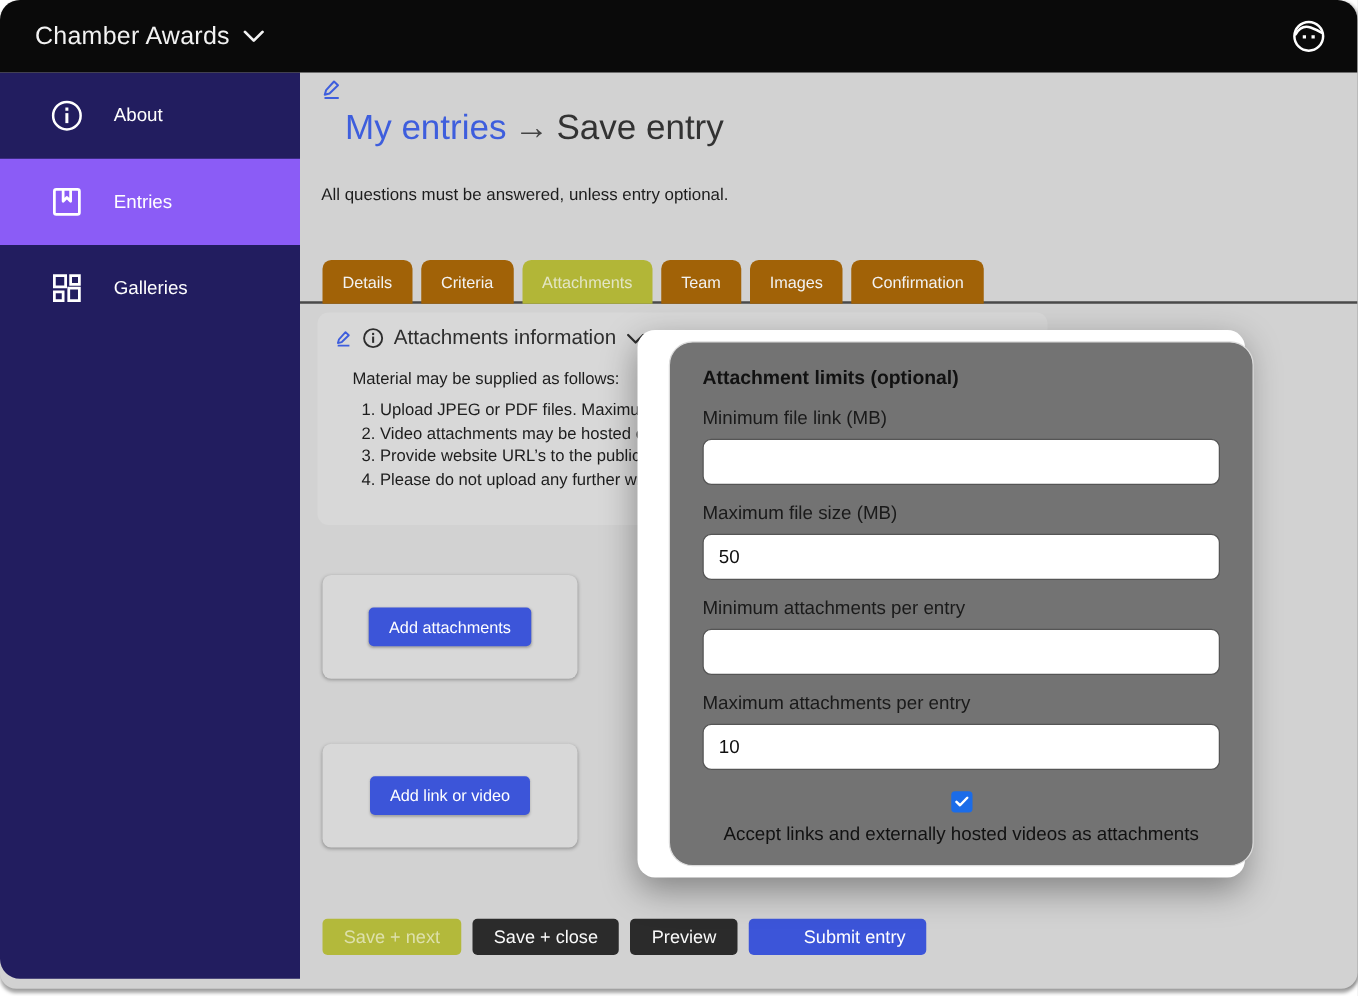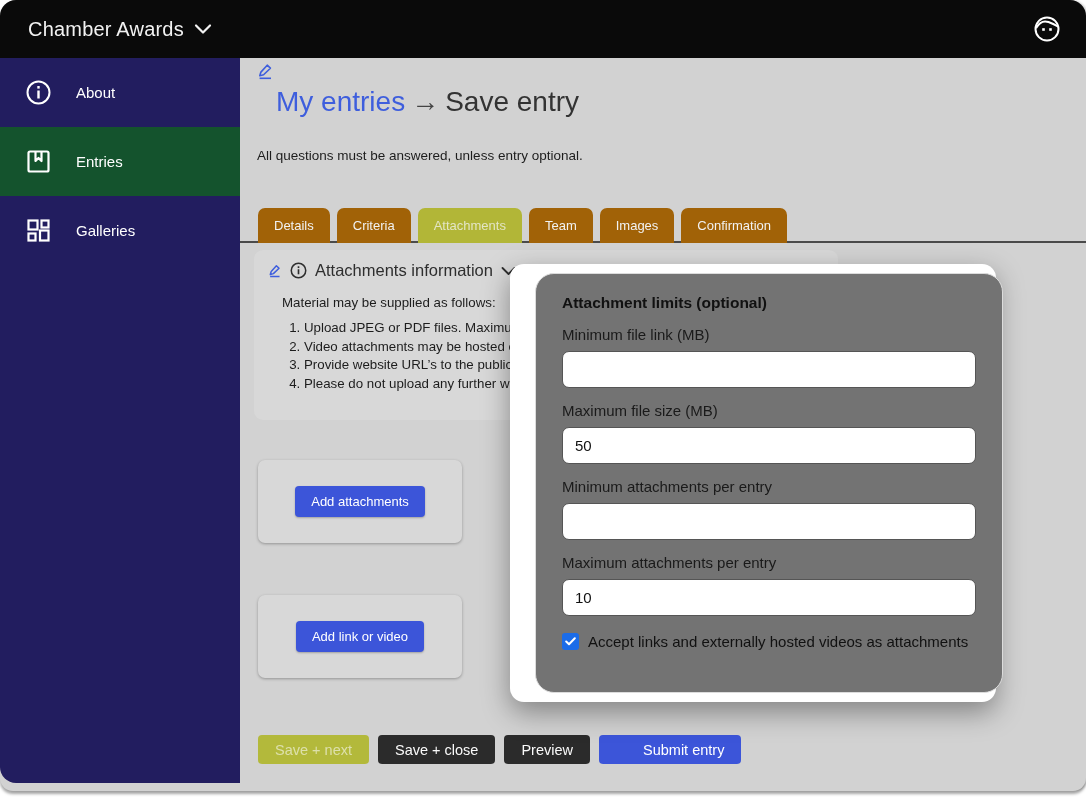--- a/index.html
+++ b/index.html
@@ -15,24 +15,24 @@
     display:flex; align-items:center; padding:0 24px 0 28px; z-index:5;
   }
   .topbar-title { color:#f2f2f2; font-size:20px; letter-spacing:.2px; display:flex; align-items:center; gap:10px; cursor:pointer; }
   .topbar-spacer { flex:1; }
   
   .sidebar {
     position:absolute; left:0; top:58px; width:240px; height:725px;
     background:#221d5f; border-radius:0 0 0 16px; z-index:4;
   }
   .side-item {
-    height:69px; display:flex; align-items:center; gap:24px; padding-left:25px;
+    height:69px; display:flex; align-items:center; gap:24px; padding-left:40px;
     color:#ffffff; font-size:15px; cursor:pointer;
   }
-  .side-item.active { background:#14532d; }
+  .side-item.active { background:#8b5cf6; }
   
   .main { position:absolute; left:240px; top:58px; width:846px; height:725px; }
   .edit-top { position:absolute; left:17px; top:4px; }
   .page-title { position:absolute; left:16px; top:28px; font-size:28px; font-weight:400; color:#333; white-space:nowrap; }
   .page-title .crumb-link { color:#3e5edd; cursor:pointer;margin-left:20px; }
   .page-title .crumb-sep { color:#444; padding:0 6px; font-weight:300; }
   .page-note { position:absolute; left:17px; top:90px; font-size:13.5px; color:#1d1d1d; }
   
   .tabs { position:absolute; left:18px; top:150px; display:flex; gap:7px; z-index:2; }
   .tab {
@@ -72,21 +72,21 @@
   .modal-inner {
     width:100%; height:100%; border:1px solid #dcdcdc; border-radius:19px;
     padding:20px 26px 18px 26px; background:#737373;margin-left:16px;
   }
   .modal-title { font-size:15.5px; font-weight:700; color:#111; margin-bottom:6px; }
   .field-label { font-size:15px; color:#1a1a1a; margin:14px 0 8px 0; }
   .field-input {
     width:100%; height:37px; border:1px solid #555; border-radius:7px; background:#fff;
     font-size:15px; font-family:inherit; color:#111; padding:0 12px; outline:none;
   }
-  .check-row { display:flex; align-items:center; gap:9px; margin-top:17px; cursor:pointer; }
+  .check-row { display:flex; align-items:center; gap:9px; margin-top:17px; cursor:pointer;flex-direction:column; }
   .checkbox {
     width:17px; height:17px; background:#1b6ce8; border-radius:3px;
     display:flex; align-items:center; justify-content:center; flex:0 0 auto;
   }
   .check-label { font-size:15px; color:#111; white-space:nowrap; }
   
   .footer-btns { position:absolute; left:18px; top:677px; display:flex; gap:9px; }
   .f-btn {
     height:29px; padding:0 17px; border:none; border-radius:4px; font-size:14.5px;
     font-family:inherit; cursor:pointer; display:flex; align-items:center;

